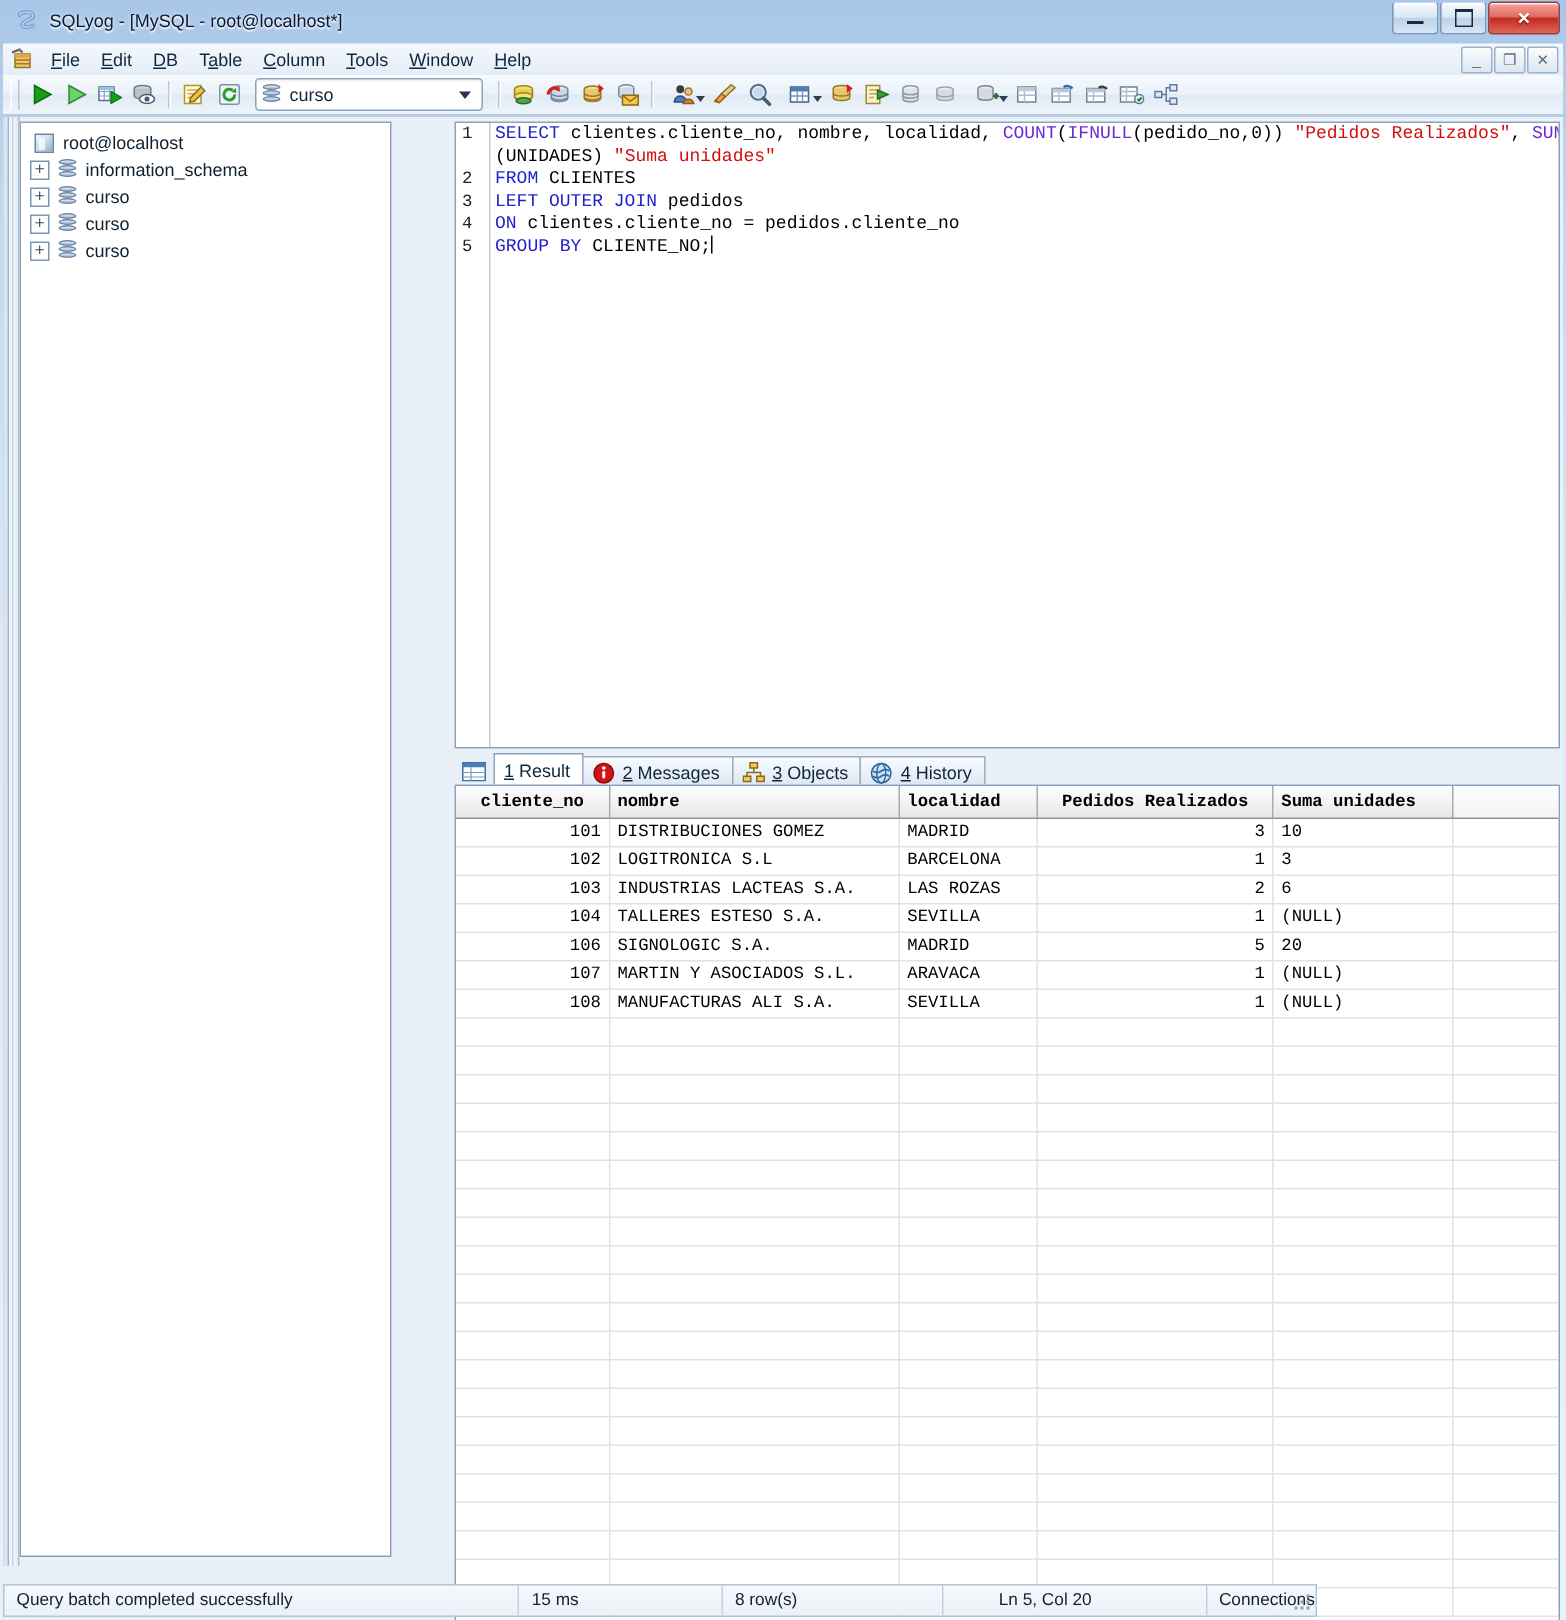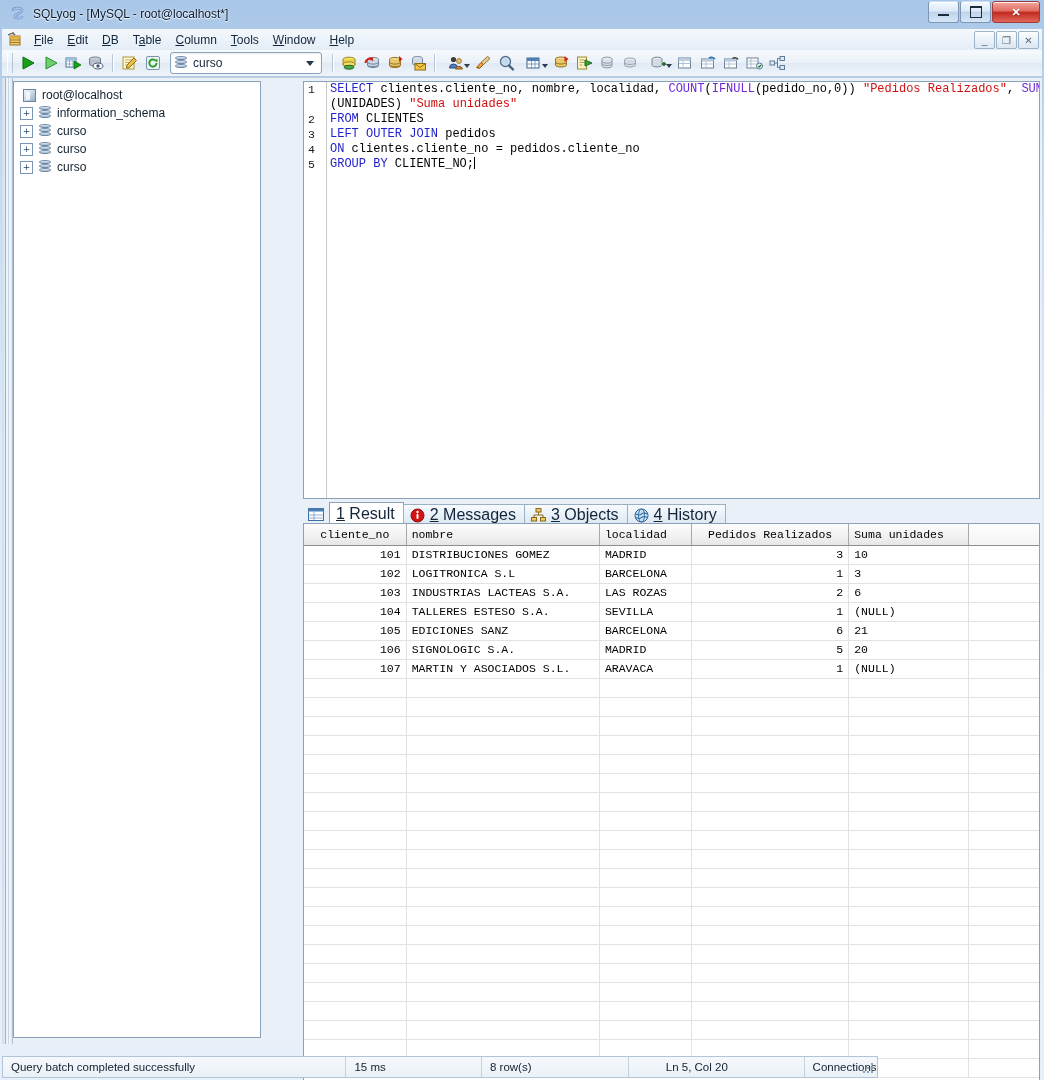--- a/index.html
+++ b/index.html
@@ -245,21 +245,21 @@
     width: 737px; height: 624px;
   }
   #tabstrip {
     position: absolute; left: 0; top: 0;
     width: 737px; height: 22px;
     display: flex; align-items: flex-end;
   }
   .tab {
     height: 20px; display: flex; align-items: center; gap: 5px;
     padding: 0 8px 0 6px;
-    font-size: 16px; color: #11243a;
+    font-size: 12px; color: #11243a;
     border: 1px solid #9cb0c4;
     border-bottom: none;
     background: linear-gradient(to bottom,#f8fbfe 0%,#e7eff7 60%,#dde8f2 100%);
     box-sizing: border-box;
     margin-right: -1px;
     white-space: nowrap;
   }
   .tab.active {
     background: #fff;
     height: 22px;
@@ -283,21 +283,21 @@
     width: 100%;
     font-family: "Liberation Mono", monospace;
     font-size: 11.5px;
     color: #000;
   }
   table.resgrid th {
     height: 21px;
     background: linear-gradient(to bottom,#fdfdfd 0%,#f2f2f2 55%,#e6e6e6 100%);
     border-right: 1px solid #a9a9a9;
     border-bottom: 1px solid #8e8e8e;
-    font-weight: normal;
+    font-weight: bold;
     font-size: 11.5px;
     padding: 0 5px;
     box-sizing: border-box;
     white-space: nowrap;
     overflow: hidden;
   }
   table.resgrid th.c-num { text-align: center; }
   table.resgrid th.c-left { text-align: left; }
   table.resgrid th.c-filler { background: linear-gradient(to bottom,#fdfdfd,#f4f4f4); border-right: none; }
   table.resgrid td {
@@ -750,39 +750,39 @@
               </tr>
               <tr>
                 <td class="num">104</td>
                 <td class="txt">TALLERES ESTESO S.A.</td>
                 <td class="txt">SEVILLA</td>
                 <td class="num">1</td>
                 <td class="txt">(NULL)</td>
                 <td class="filler"></td>
               </tr>
               <tr>
-                <td class="num">105</td>
-                <td class="txt">EDICIONES SANZ</td>
-                <td class="txt">BARCELONA</td>
-                <td class="num">6</td>
-                <td class="txt">21</td>
-                <td class="filler"></td>
-              </tr>
-              <tr>
                 <td class="num">106</td>
                 <td class="txt">SIGNOLOGIC S.A.</td>
                 <td class="txt">MADRID</td>
                 <td class="num">5</td>
                 <td class="txt">20</td>
                 <td class="filler"></td>
               </tr>
               <tr>
                 <td class="num">107</td>
                 <td class="txt">MARTIN Y ASOCIADOS S.L.</td>
                 <td class="txt">ARAVACA</td>
+                <td class="num">1</td>
+                <td class="txt">(NULL)</td>
+                <td class="filler"></td>
+              </tr>
+              <tr>
+                <td class="num">108</td>
+                <td class="txt">MANUFACTURAS ALI S.A.</td>
+                <td class="txt">SEVILLA</td>
                 <td class="num">1</td>
                 <td class="txt">(NULL)</td>
                 <td class="filler"></td>
               </tr>
               <tr class="empty">
                 <td class="txt">&nbsp;</td>
                 <td class="txt">&nbsp;</td>
                 <td class="txt">&nbsp;</td>
                 <td class="txt">&nbsp;</td>
                 <td class="txt">&nbsp;</td>

